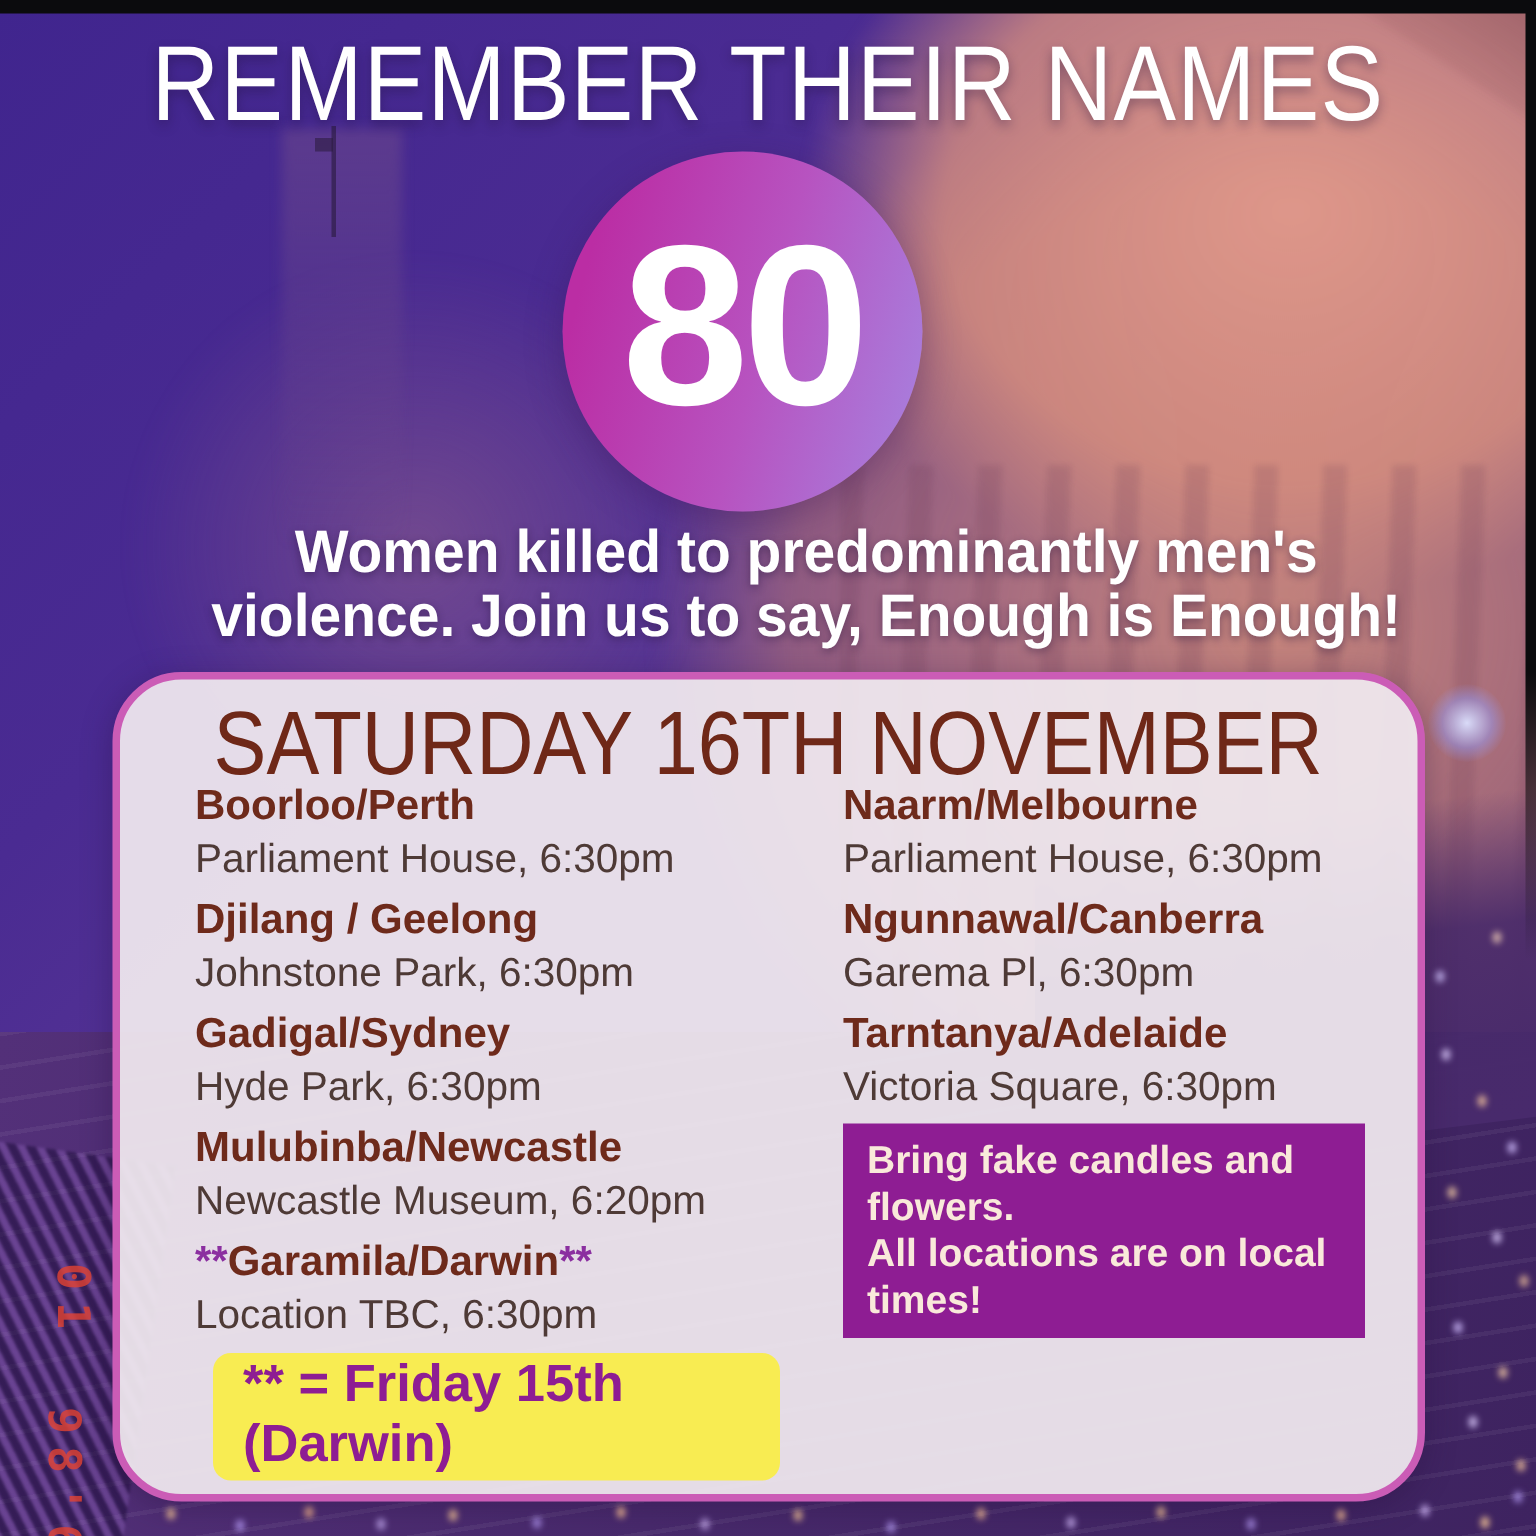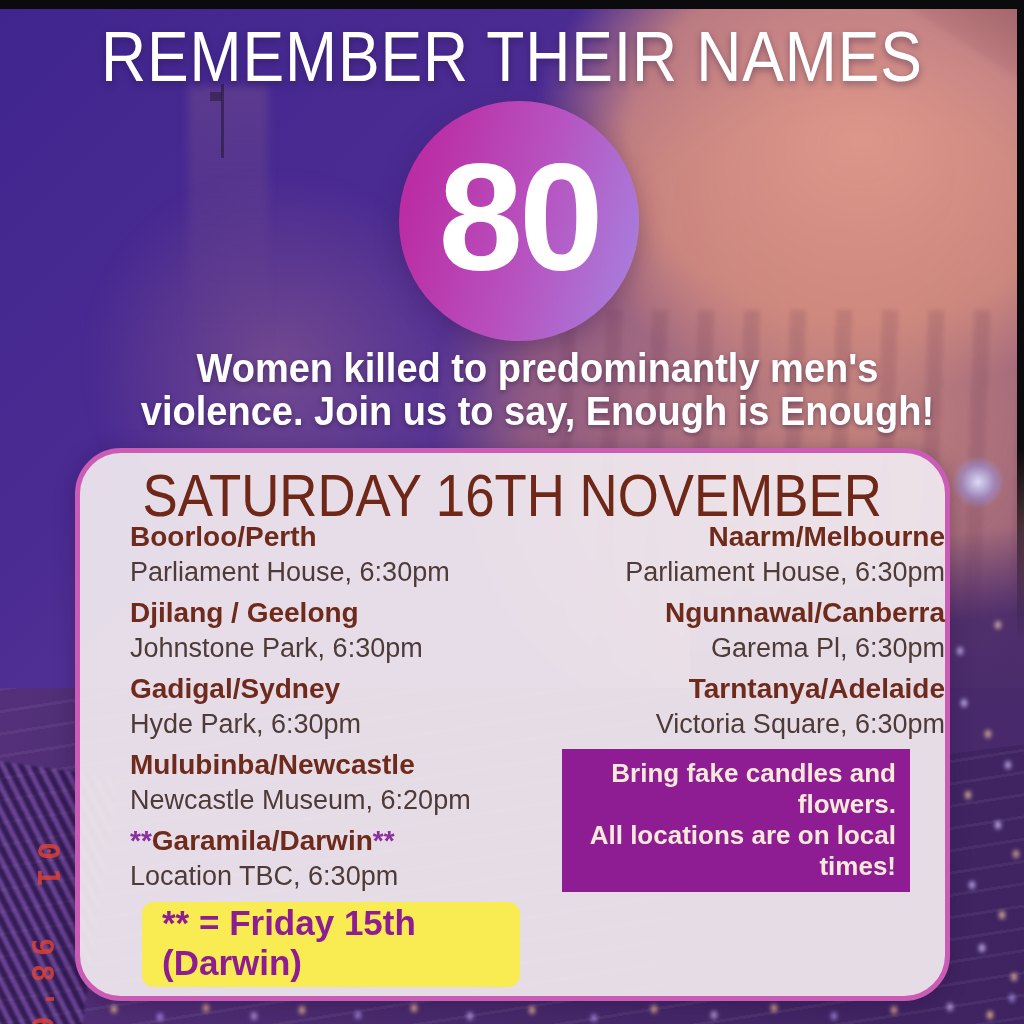--- a/index.html
+++ b/index.html
@@ -87,21 +87,21 @@
   .edge-right{position:absolute;right:0;top:0;width:7px;height:640px;
     background:linear-gradient(#0b0b0d 70%, rgba(11,11,13,0));}
   
   .title{
     position:absolute;left:0;top:16px;width:100%;margin:0;text-align:center;
     font-size:71px;font-weight:400;color:#fff;letter-spacing:1px;
     text-shadow:0 3px 8px rgba(35,18,60,.4);
   }
   .title span{display:inline-block;transform:scaleX(.88);}
   .count-circle{
-    position:absolute;left:399px;top:101px;width:240px;height:240px;border-radius:50%;
+    position:absolute;left:375px;top:101px;width:240px;height:240px;border-radius:50%;
     background:linear-gradient(105deg, var(--accent-magenta,#bb2da4) 12%, #b753c0 55%, var(--accent-lavender,#a97bdb) 92%);
     display:flex;align-items:center;justify-content:center;
     box-shadow:0 6px 24px rgba(60,20,80,.35);
   }
   .count-circle span{font-size:152px;font-weight:800;color:#fff;letter-spacing:-4px;margin-top:-8px;}
   .subtitle{
     position:absolute;left:0;top:347px;width:100%;text-align:center;
     font-size:40px;font-weight:bold;color:#fff;line-height:1.07;
     text-shadow:0 2px 6px rgba(35,18,60,.45);
     padding-left:25px;
@@ -116,21 +116,21 @@
     box-shadow:0 4px 20px rgba(40,15,60,.35);
   }
   .date-heading{
     margin:8px 0 0 0;text-align:center;
     font-size:60px;font-weight:400;color:var(--heading-brown,#6f2818);letter-spacing:0;
   }
   .date-heading span{display:inline-block;transform:scaleX(.88);}
   .columns{position:absolute;left:0;top:66px;width:100%;display:flex;}
   .col{box-sizing:border-box;}
   .col.left{width:440px;padding-left:50px;}
-  .col.right{width:425px;padding-left:42px;text-align:right;}
+  .col.right{width:425px;padding-left:42px;}
   .event{margin-bottom:5px;}
   .event .city{font-size:28px;font-weight:bold;color:var(--city-brown,#6e2a1b);line-height:36px;}
   .event .venue{font-size:27px;color:var(--venue-brown,#4e3a36);line-height:35px;}
   .stars{color:var(--star-purple,#8b2fa0);font-weight:bold;font-size:28px;}
   .footnote-pill{
     display:inline-block;margin:3px 0 0 12px;padding:1px 20px 4px 20px;border-radius:12px;
     background:var(--highlight-yellow,#f8ec52);
     font-size:35px;font-weight:bold;color:var(--note-purple,#8e1d93);
   }
   .note-box{

